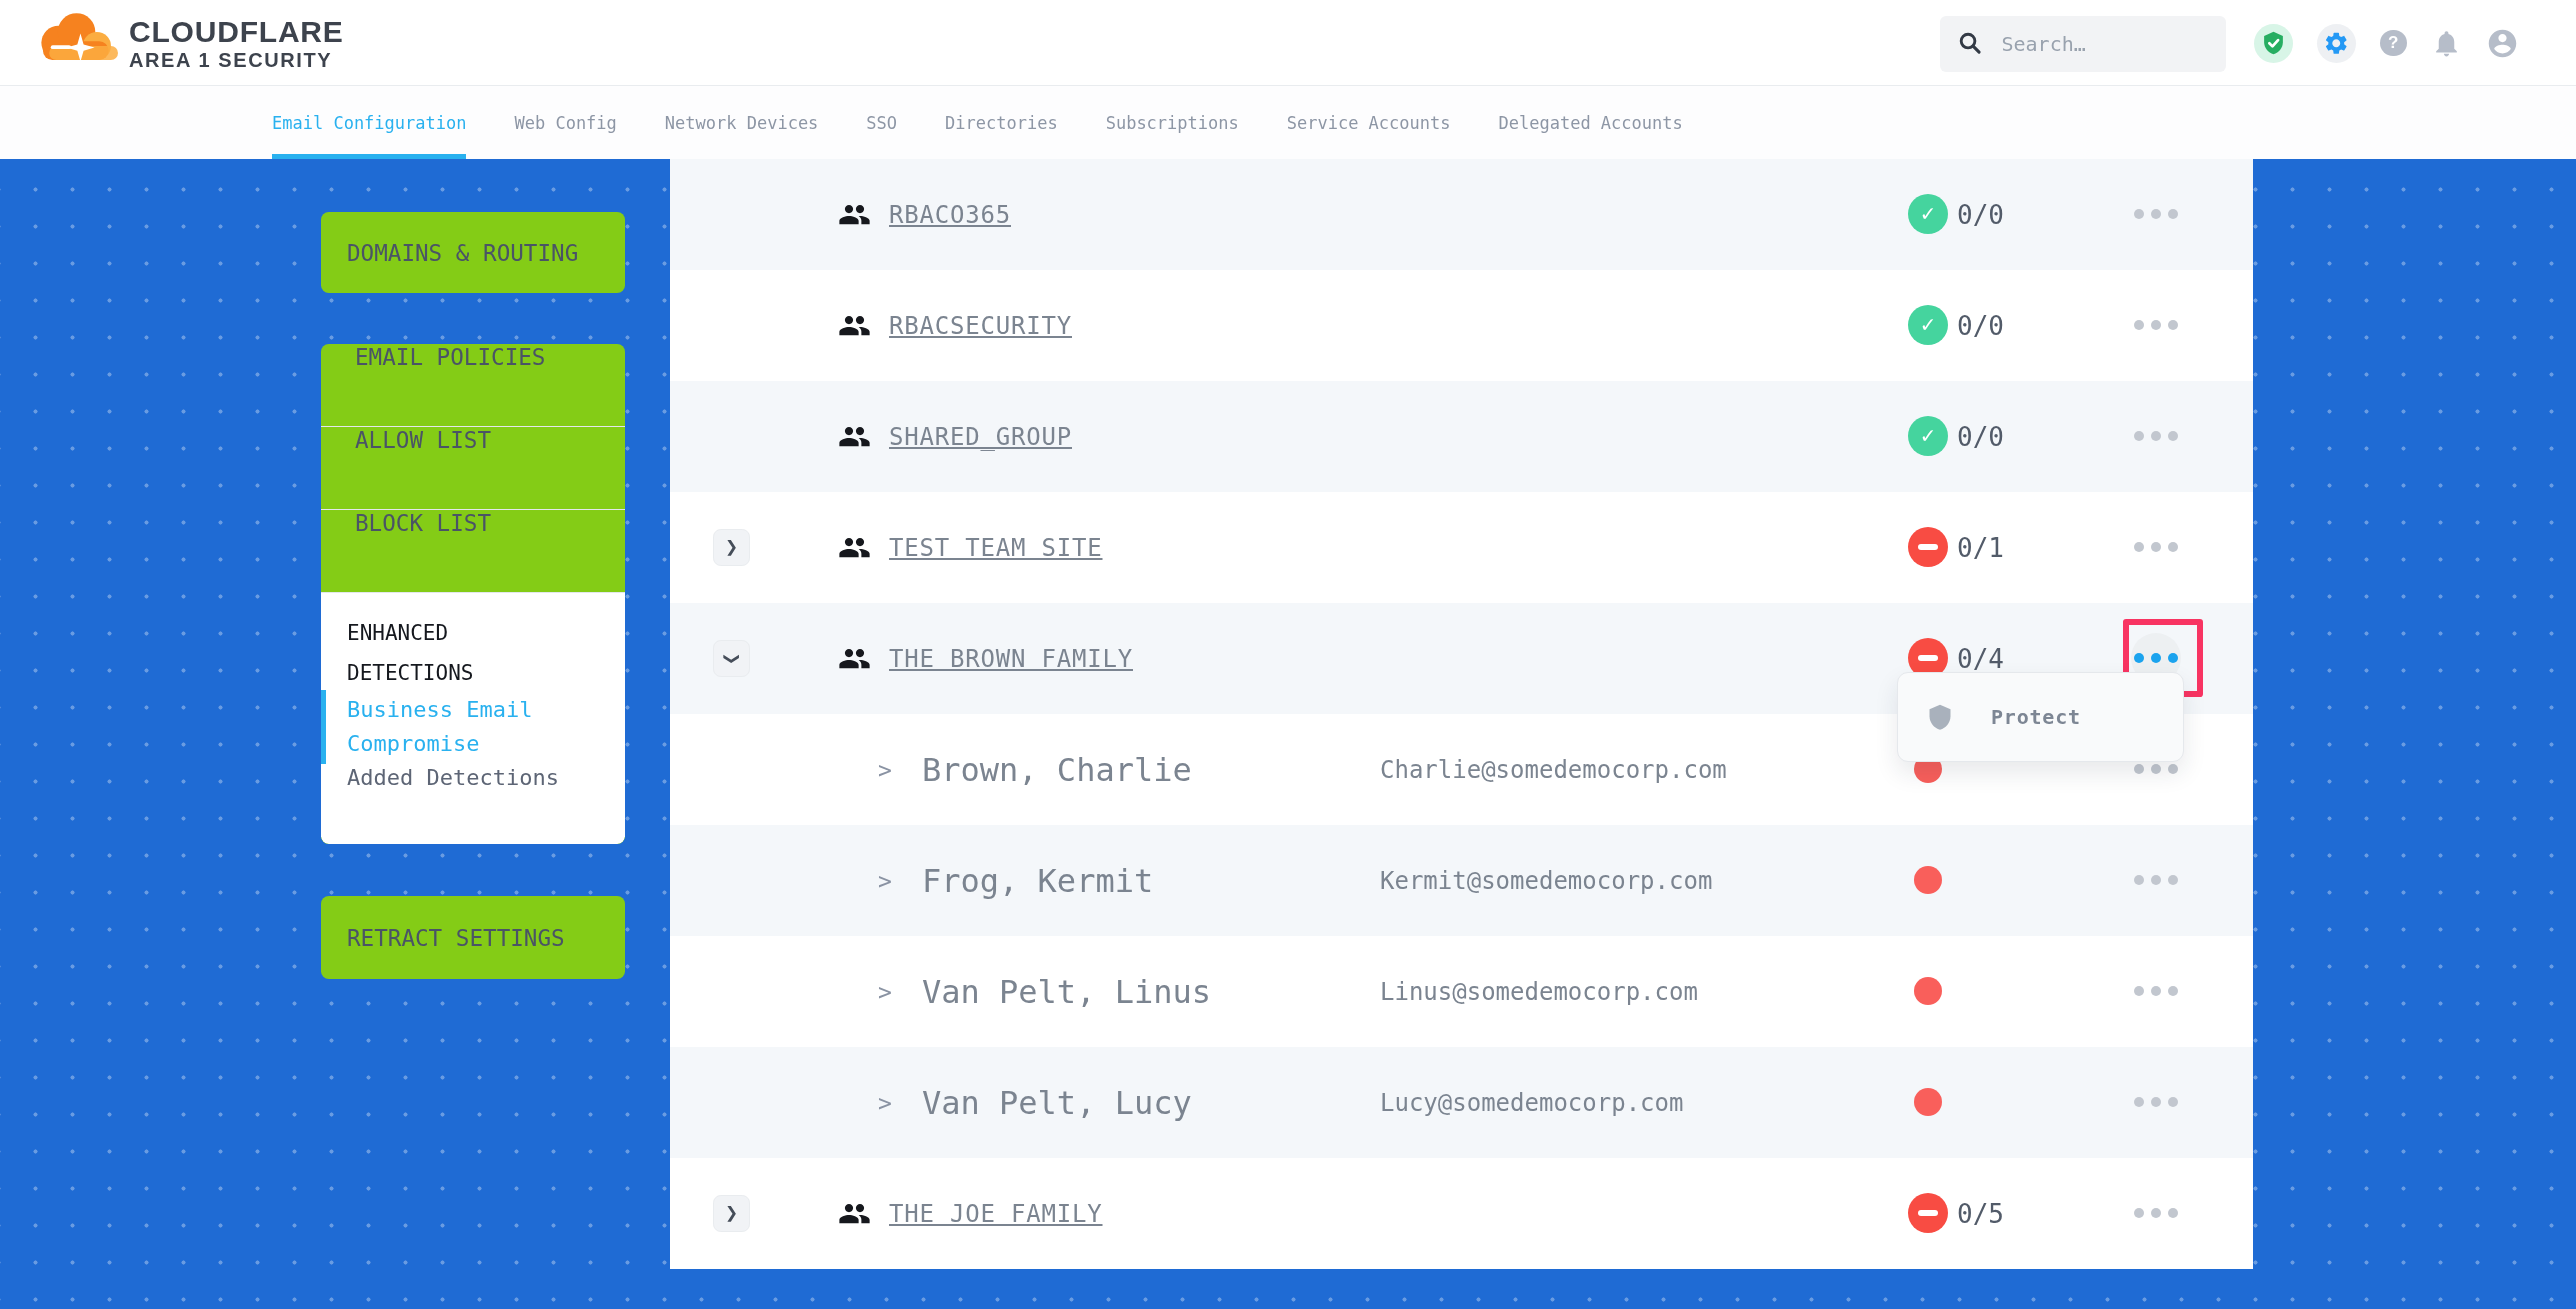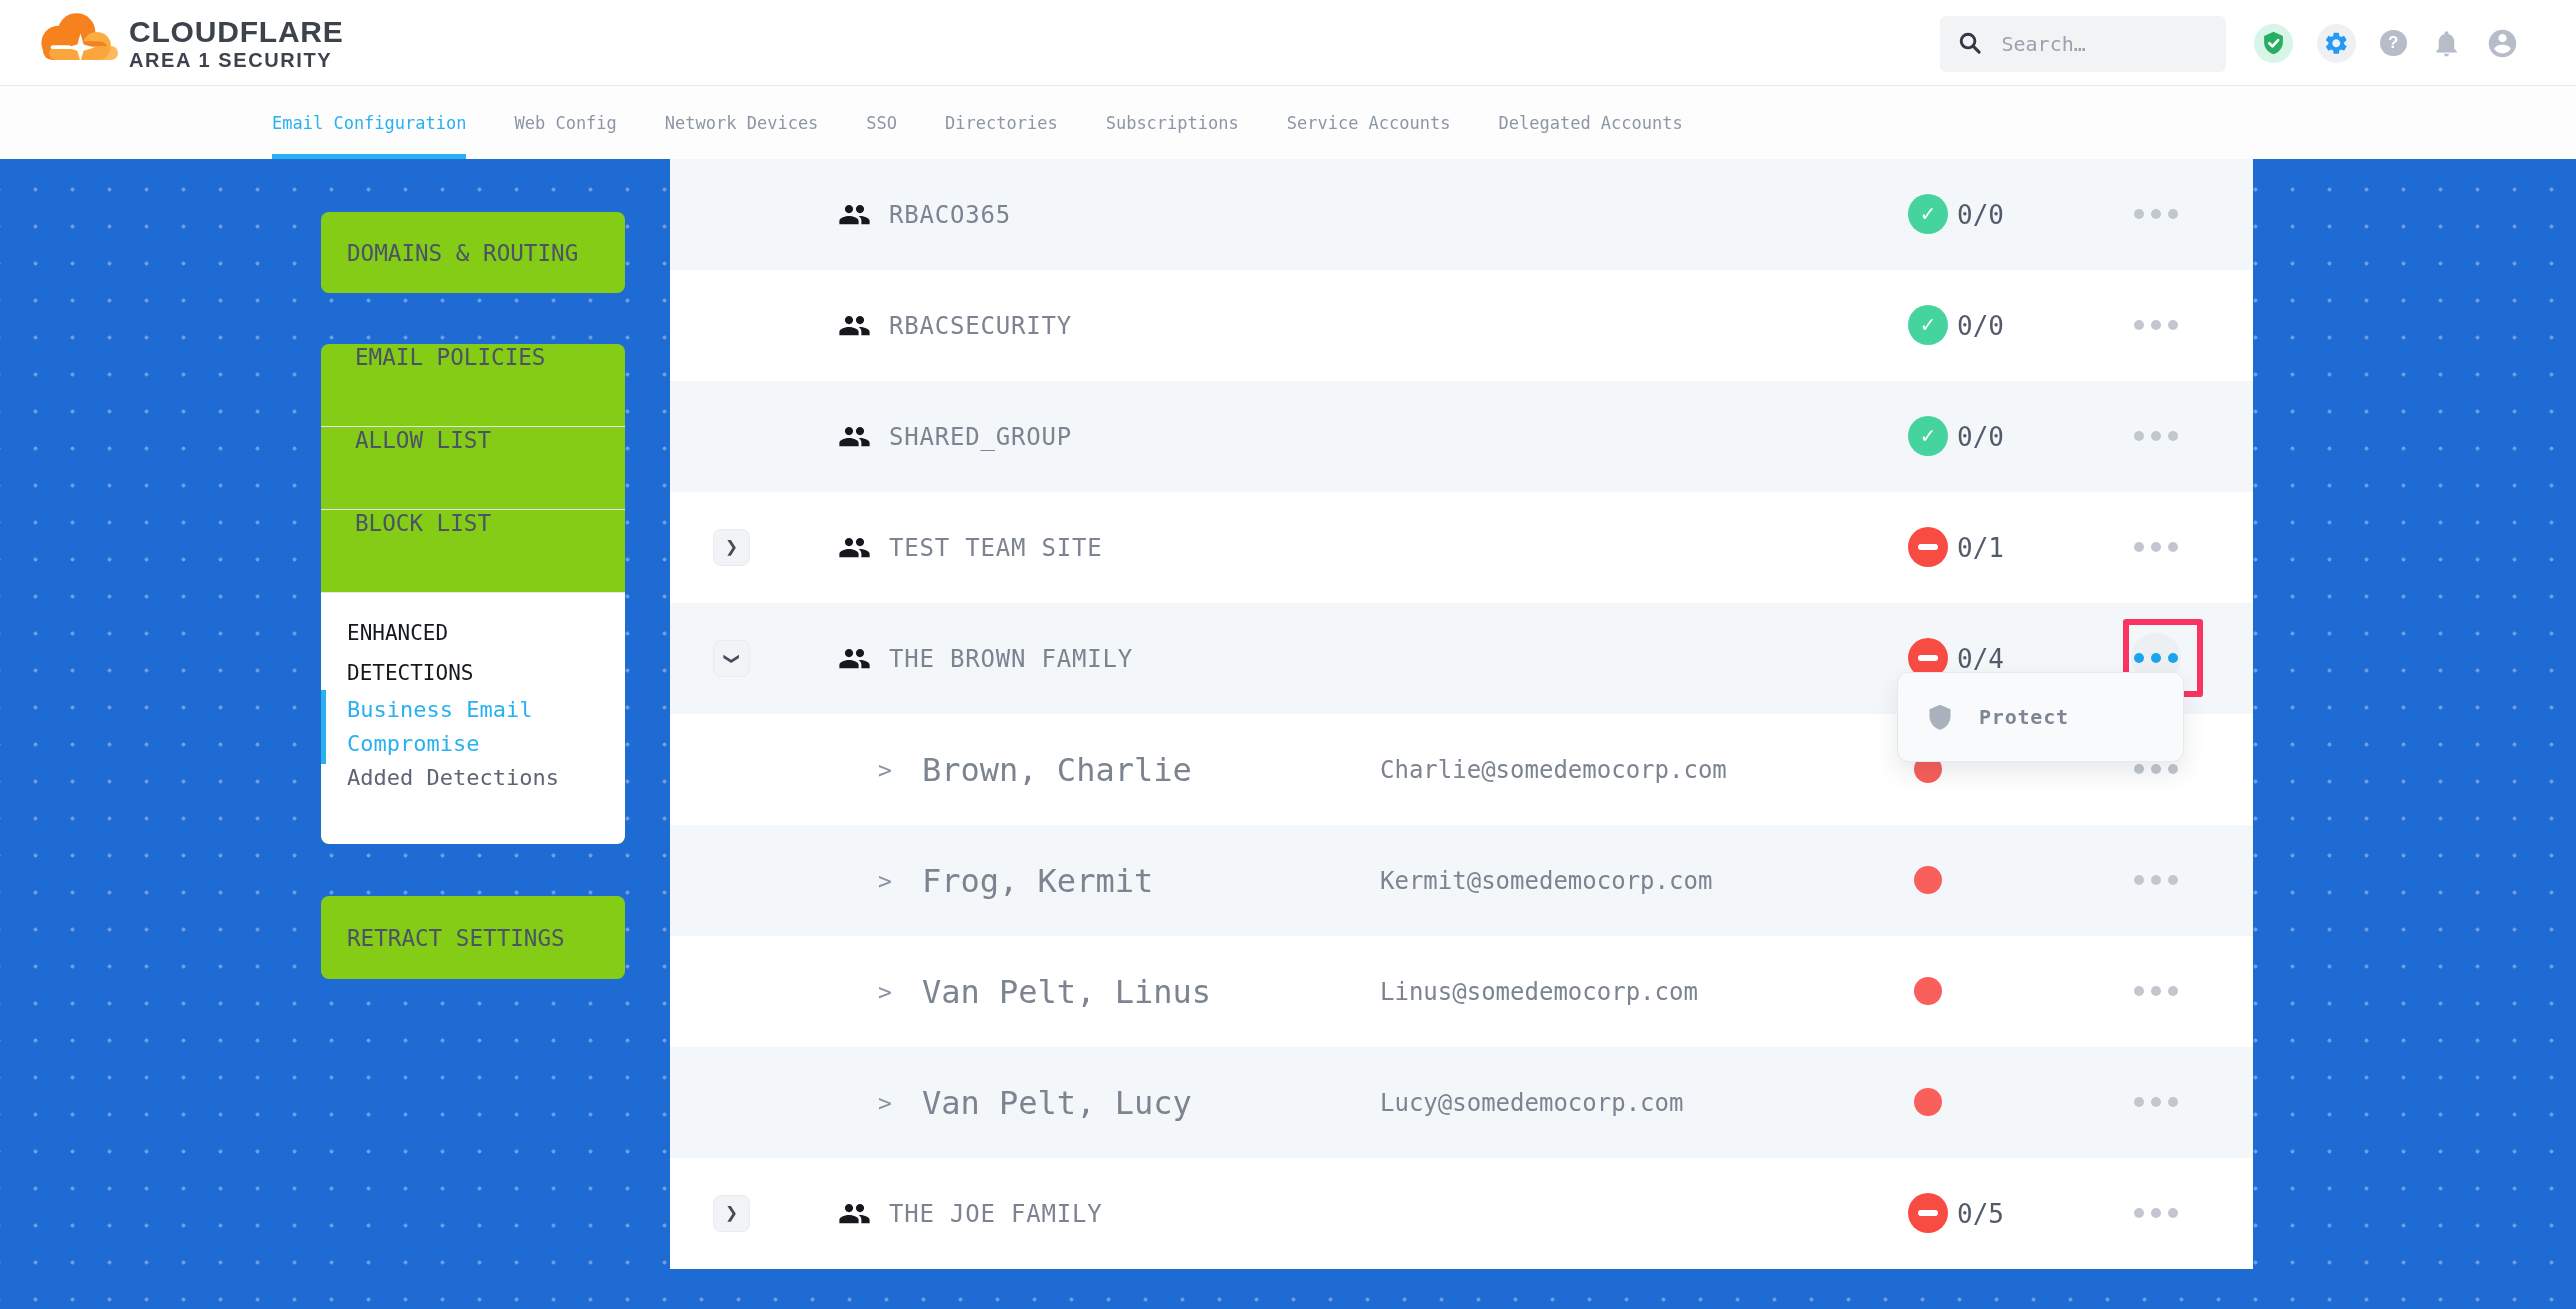--- a/index.html
+++ b/index.html
@@ -73,21 +73,21 @@
   .expand-btn { position:absolute; left:43px; top:37px; width:37px; height:37px;
     border-radius:7.8px; background:#f1f3f6; border:0.8px solid #e9ecef; cursor:pointer;
     display:flex; align-items:center; justify-content:center; visibility:hidden; }
   .row.expandable .expand-btn { visibility:visible; }
   .chev { font-size:15.6px; color:#454d59; line-height:1;
     font-family:"DejaVu Sans","Liberation Sans",sans-serif; }
   .row.expanded .chev { display:inline-block; transform:rotate(90deg); }
   .chev::before { content:"\276F"; }
   .people-icon { position:absolute; left:168px; top:39px; width:33px; height:33px; }
   .g-name { position:absolute; left:219px; top:0; height:111px; display:flex; align-items:center;
-    font-size:24px; color:#7b8490; letter-spacing:0.8px; }
+    font-size:24px; color:#7b8490; letter-spacing:0.8px;text-decoration:underline; }
   .badge { position:absolute; left:1238px; top:35px; width:40px; height:40px; border-radius:50%;
     display:flex; align-items:center; justify-content:center; }
   .badge.ok { background:#45d49e; }
   .badge.blocked { background:#f84c43; }
   .badge .check { display:none; color:#fff; font-size:23px; font-weight:bold; margin-top:-1.6px; }
   .badge .check::before { content:"\2713"; }
   .badge.ok .check { display:block; }
   .badge .minus { display:none; width:20px; height:5.4px; border-radius:3.1px; background:#fff; }
   .badge.blocked .minus { display:block; }
   .count { position:absolute; left:1287px; top:0; height:111px; display:flex; align-items:center;
@@ -109,21 +109,21 @@
     font-size:24px; color:#7b8490; }
   .u-dot { position:absolute; left:1244px; top:41px; width:28px; height:28px; border-radius:50%;
     background:#f95f5b; }
 
   
   .context-menu { position:absolute; left:1897px; top:672px; width:287px; height:90px;
     background:#f9fafb; border:1.6px solid #e5e8ec; border-radius:11px; z-index:20;
     box-shadow:0 11px 23px rgba(30,40,60,.10); display:flex; align-items:center; }
   .cm-item { display:flex; align-items:center; width:100%; height:100%; padding-left:28px; cursor:pointer; }
   .cm-shield { width:28px; height:31px; }
-  .cm-label { margin-left:25px; font-size:20px; font-weight:bold; color:#7d8694; letter-spacing:0.8px; }
+  .cm-label { margin-left:37px; font-size:20px; font-weight:bold; color:#7d8694; letter-spacing:0.8px; }
 </style>
 </head>
 <body>
 
 <div class="header">
   <div class="brand">
     <svg class="brand-cloud" viewBox="0 0 110 78">
       <circle cx="34" cy="42" r="22" fill="#f6821f"></circle>
       <circle cx="57" cy="28" r="24" fill="#f6821f"></circle>
       <circle cx="83" cy="46" r="18" fill="#fbad41"></circle>

